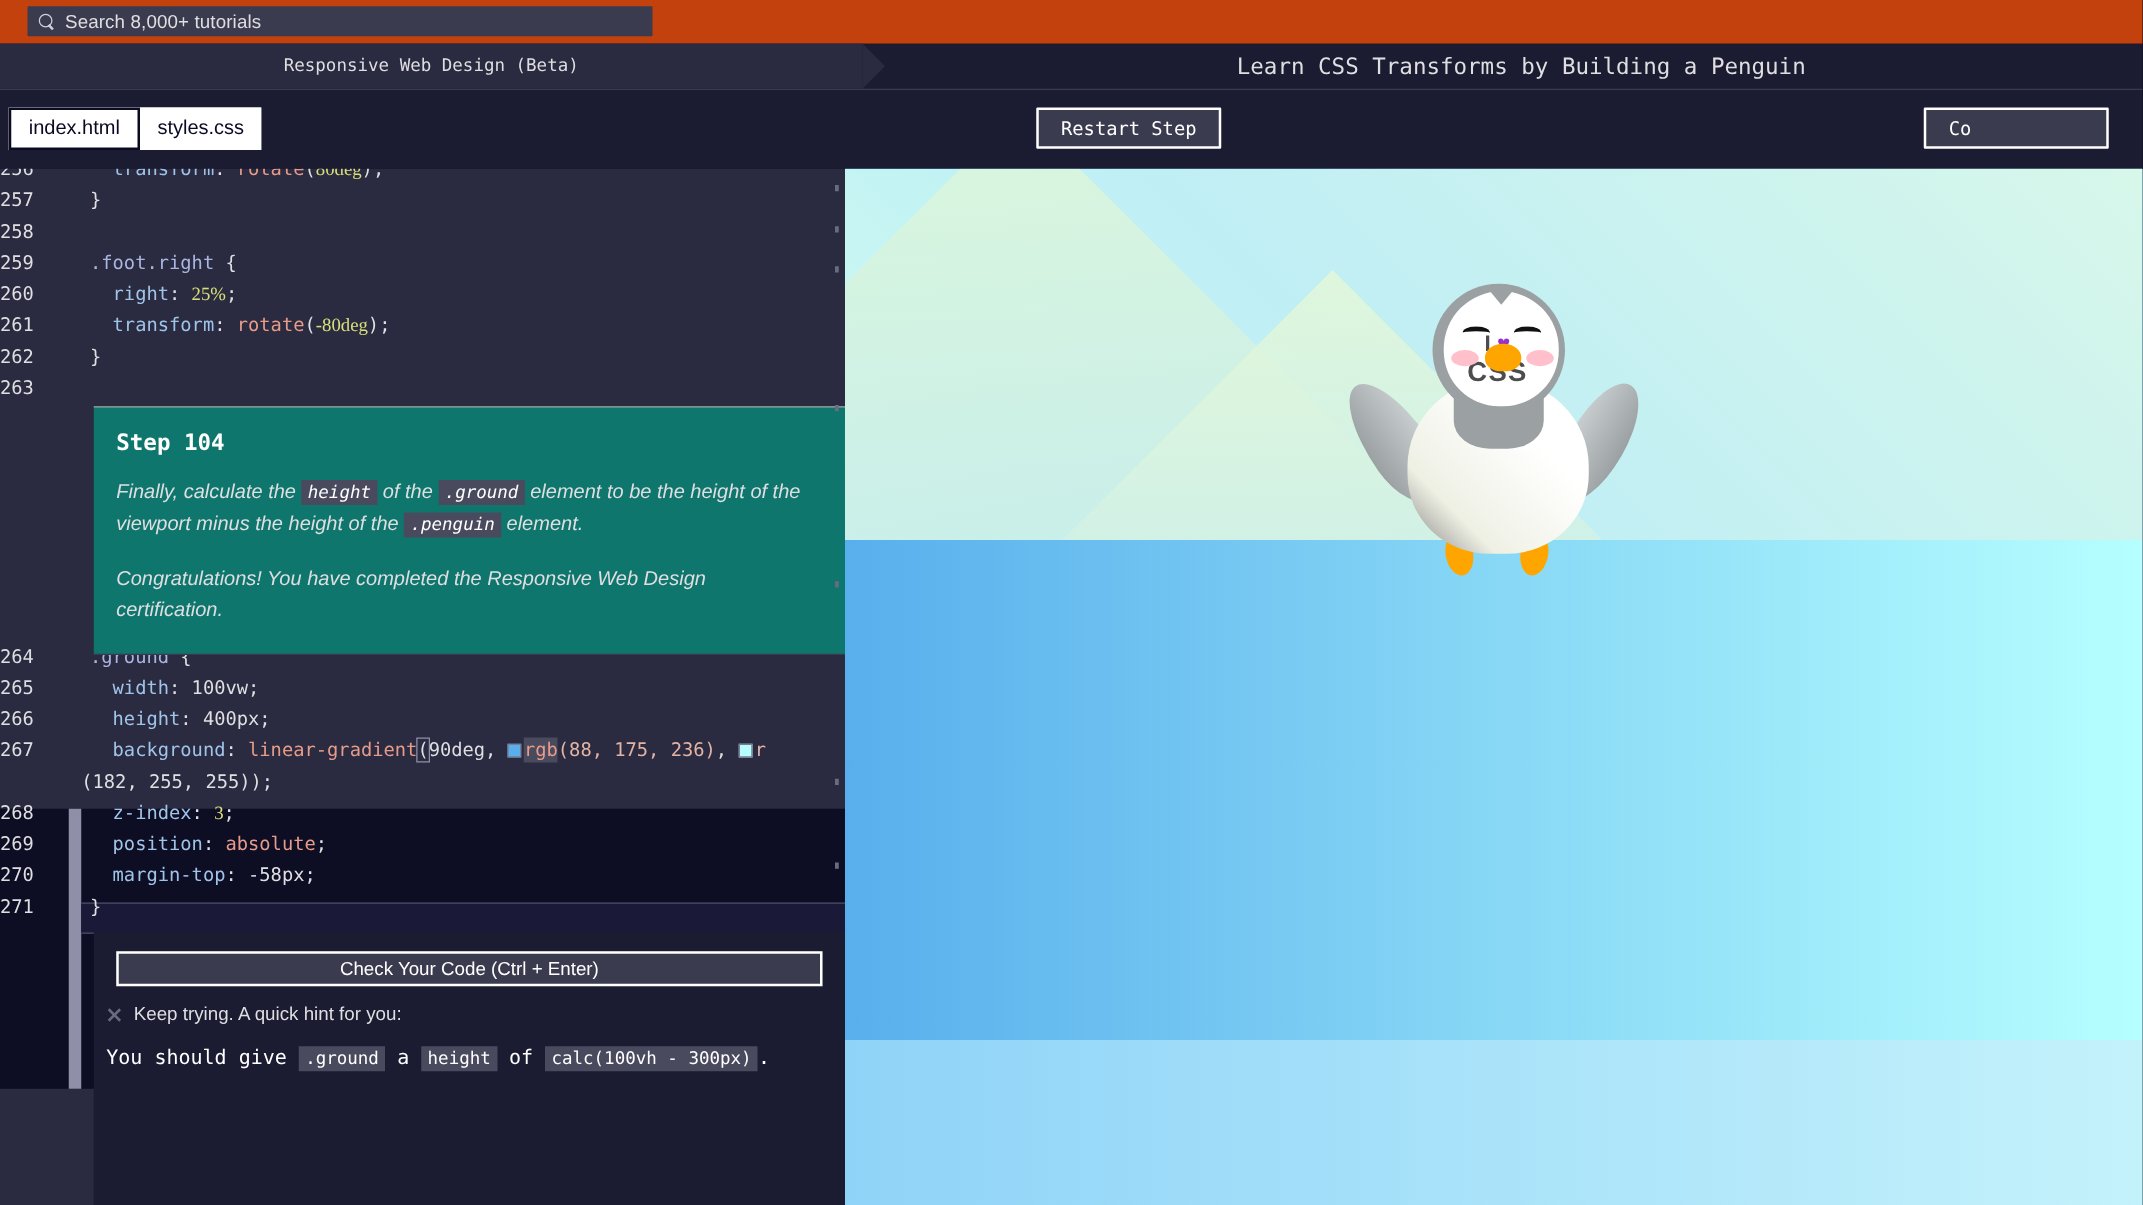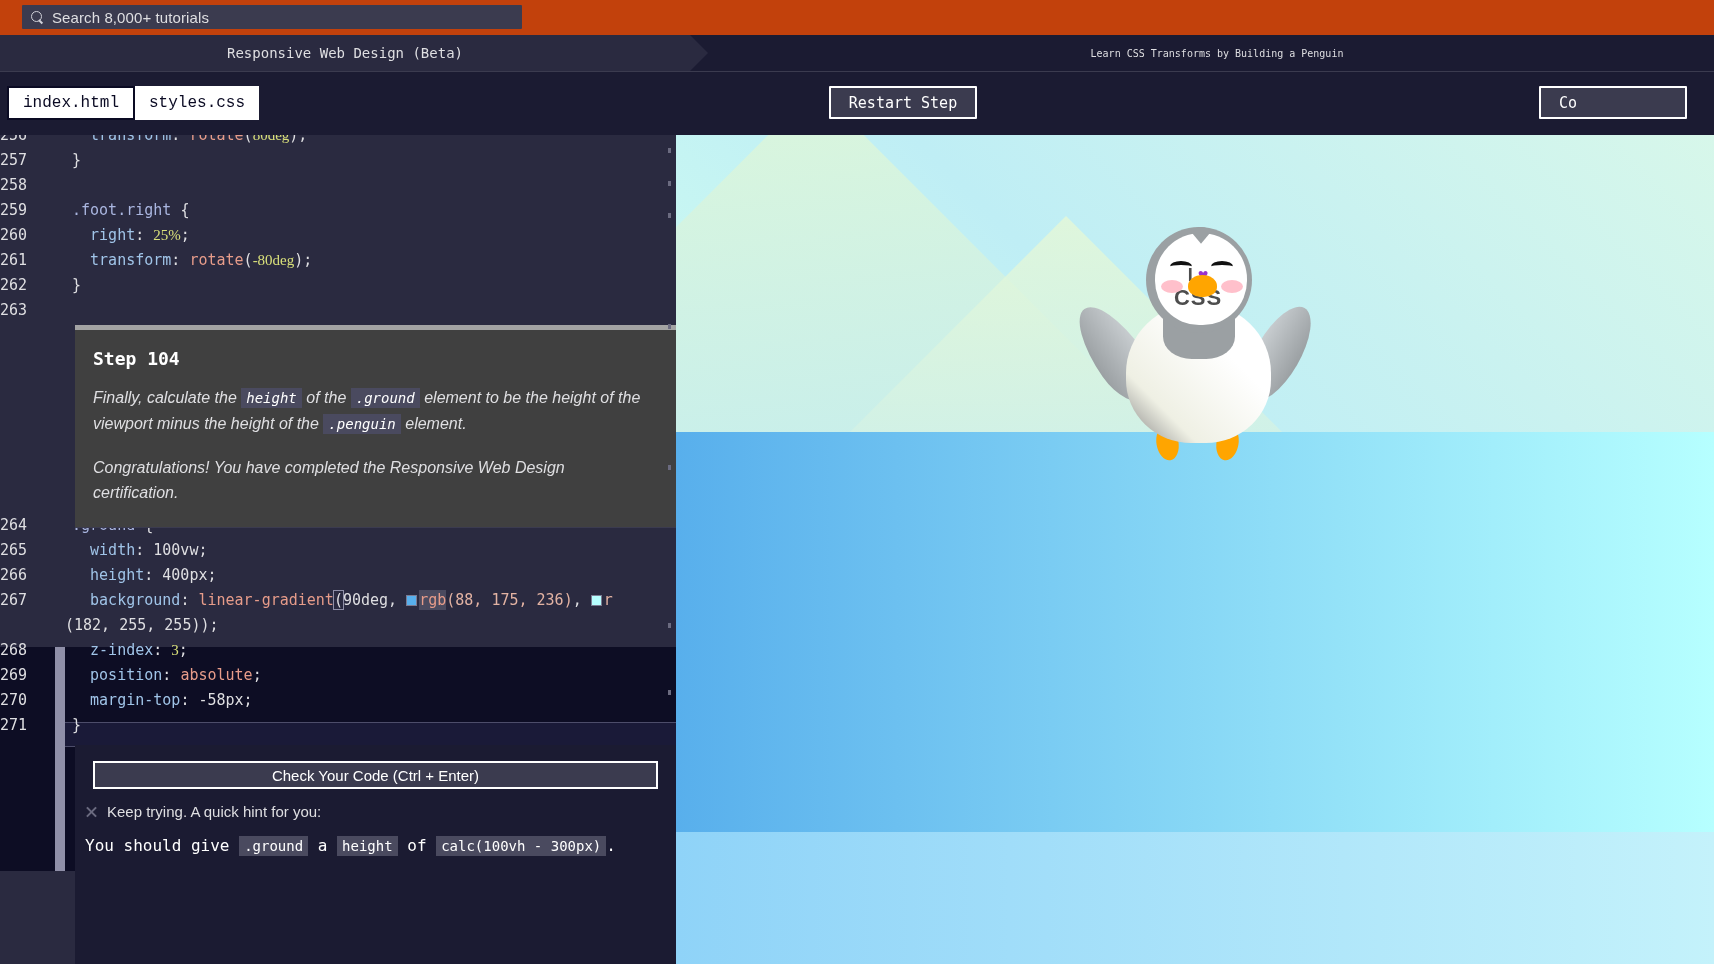--- a/index.html
+++ b/index.html
@@ -83,37 +83,37 @@
     width: 0; height: 0;
     border-top: 18.5px solid transparent;
     border-bottom: 18.5px solid transparent;
     border-left: 18px solid #2a2a40;
   }
   .crumb-lesson {
     flex: 1;
     display: flex; align-items: center; justify-content: center;
     color: #dfdfe2;
     font-family: "DejaVu Sans Mono", monospace;
-    font-size: 10px;
+    font-size: 18px;
     padding-left: 30px;
   }
 
   
   .toolrow {
     position: absolute; left: 0; top: 72px;
     width: 1714px; height: 63px;
     background: #1b1b32;
   }
   .tabs {
     position: absolute; left: 7px; top: 14px;
     display: flex;
     background: #ffffff;
   }
   .tab {
-    font-family: Liberation Mono, monospace;
+    font-family: Liberation Sans, sans-serif;
     font-size: 16px;
     padding: 6px 14px;
     color: #0a0a23;
     background: #ffffff;
     border: none;
     cursor: pointer;
   }
   .tab.active {
     border: 2px solid #0a0a23;
   }
@@ -215,23 +215,23 @@
     border: 1px solid #7b7b92;
   }
   .tokhl { background: #4a4a5f; padding: 1px 0; }
   .brkt  { outline: 1px solid #8f8fa8; }
 
   
   .instructions {
     position: absolute;
     left: 75px; top: 325px;
     width: 601px;
-    background: #404040;
+    background: #0f766e;
     padding: 18px 24px 22px 18px;
-    border-top: 5px solid #a3a3a3;
+    border-top: 1px solid #a3a3a3;
     border-bottom: 1px solid #3b3b4f;
   }
   .step-title {
     color: #ffffff;
     font-family: "DejaVu Sans Mono", monospace;
     font-size: 18px;
     font-weight: bold;
     margin-bottom: 16px;
   }
   .instr-p {

